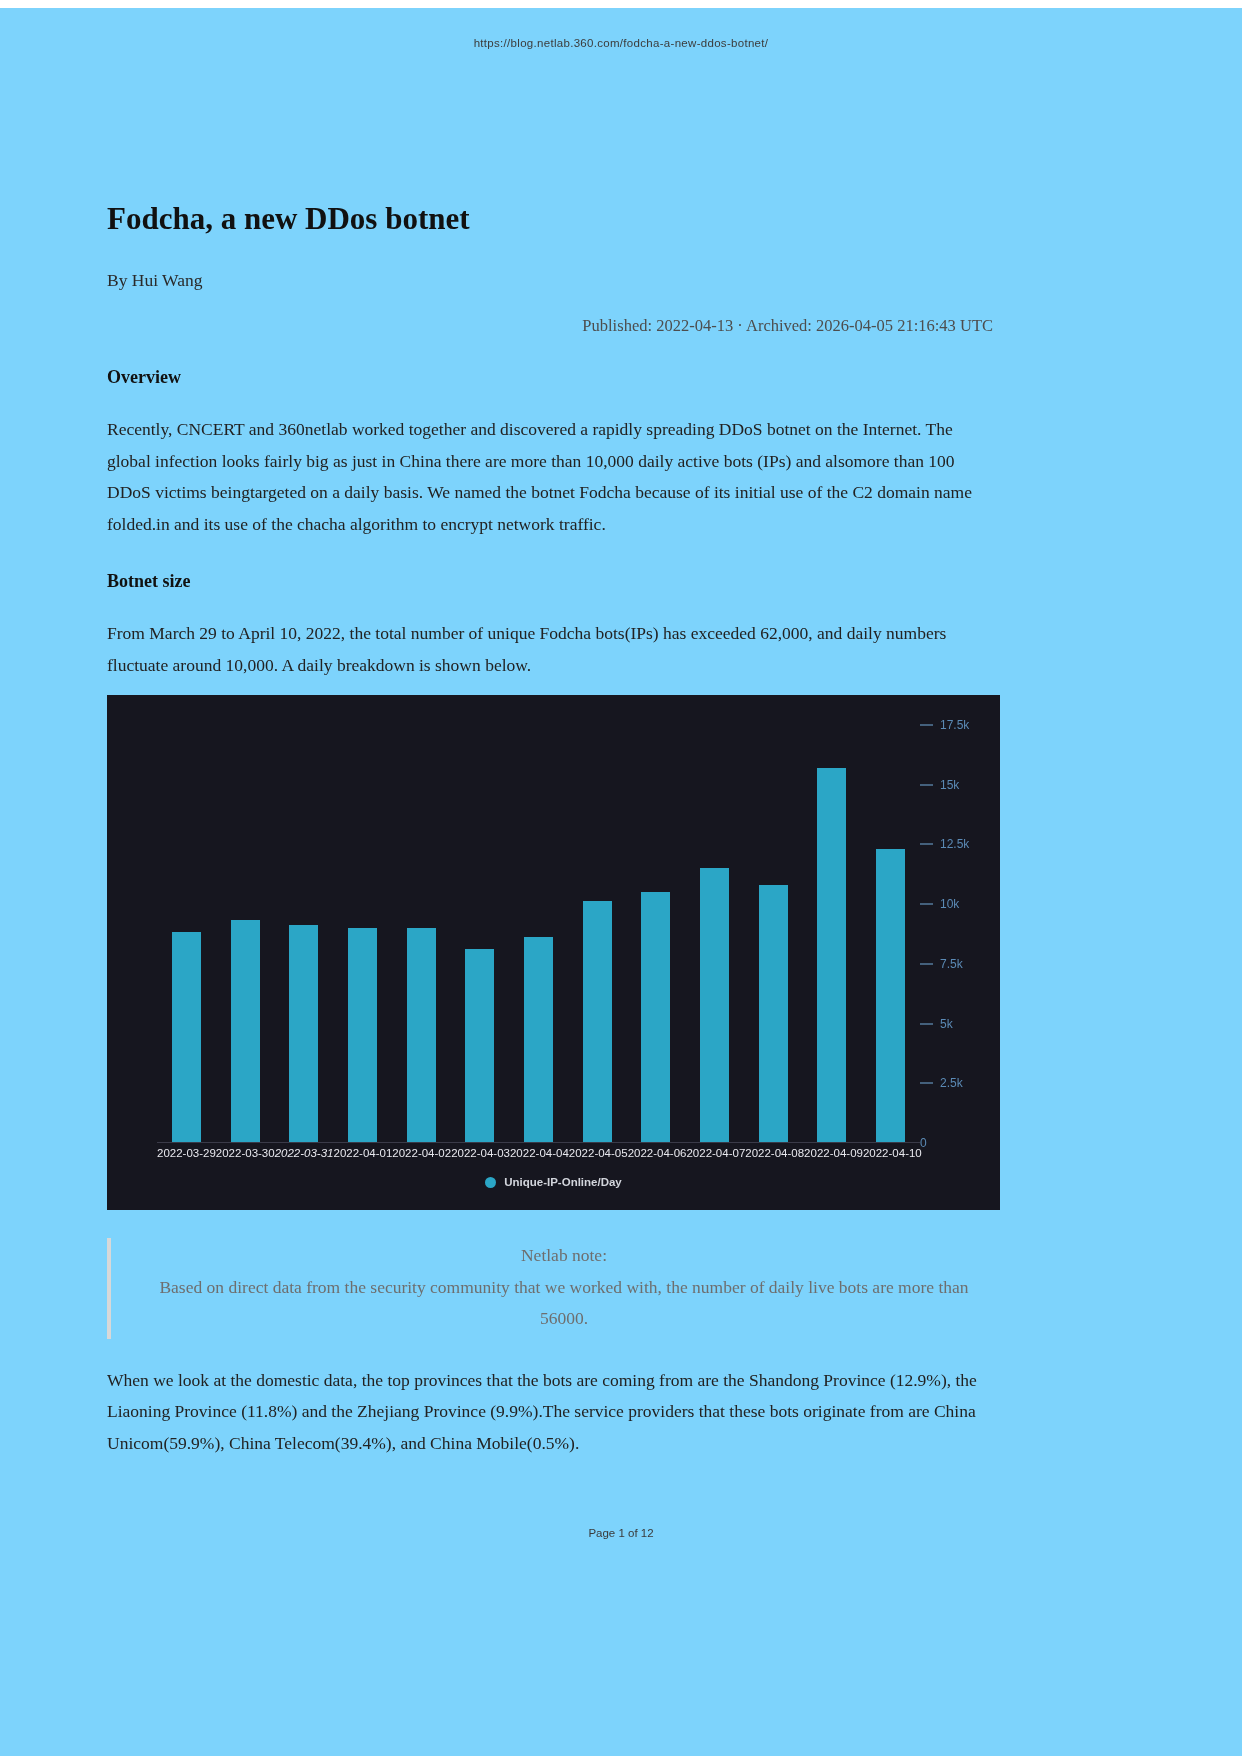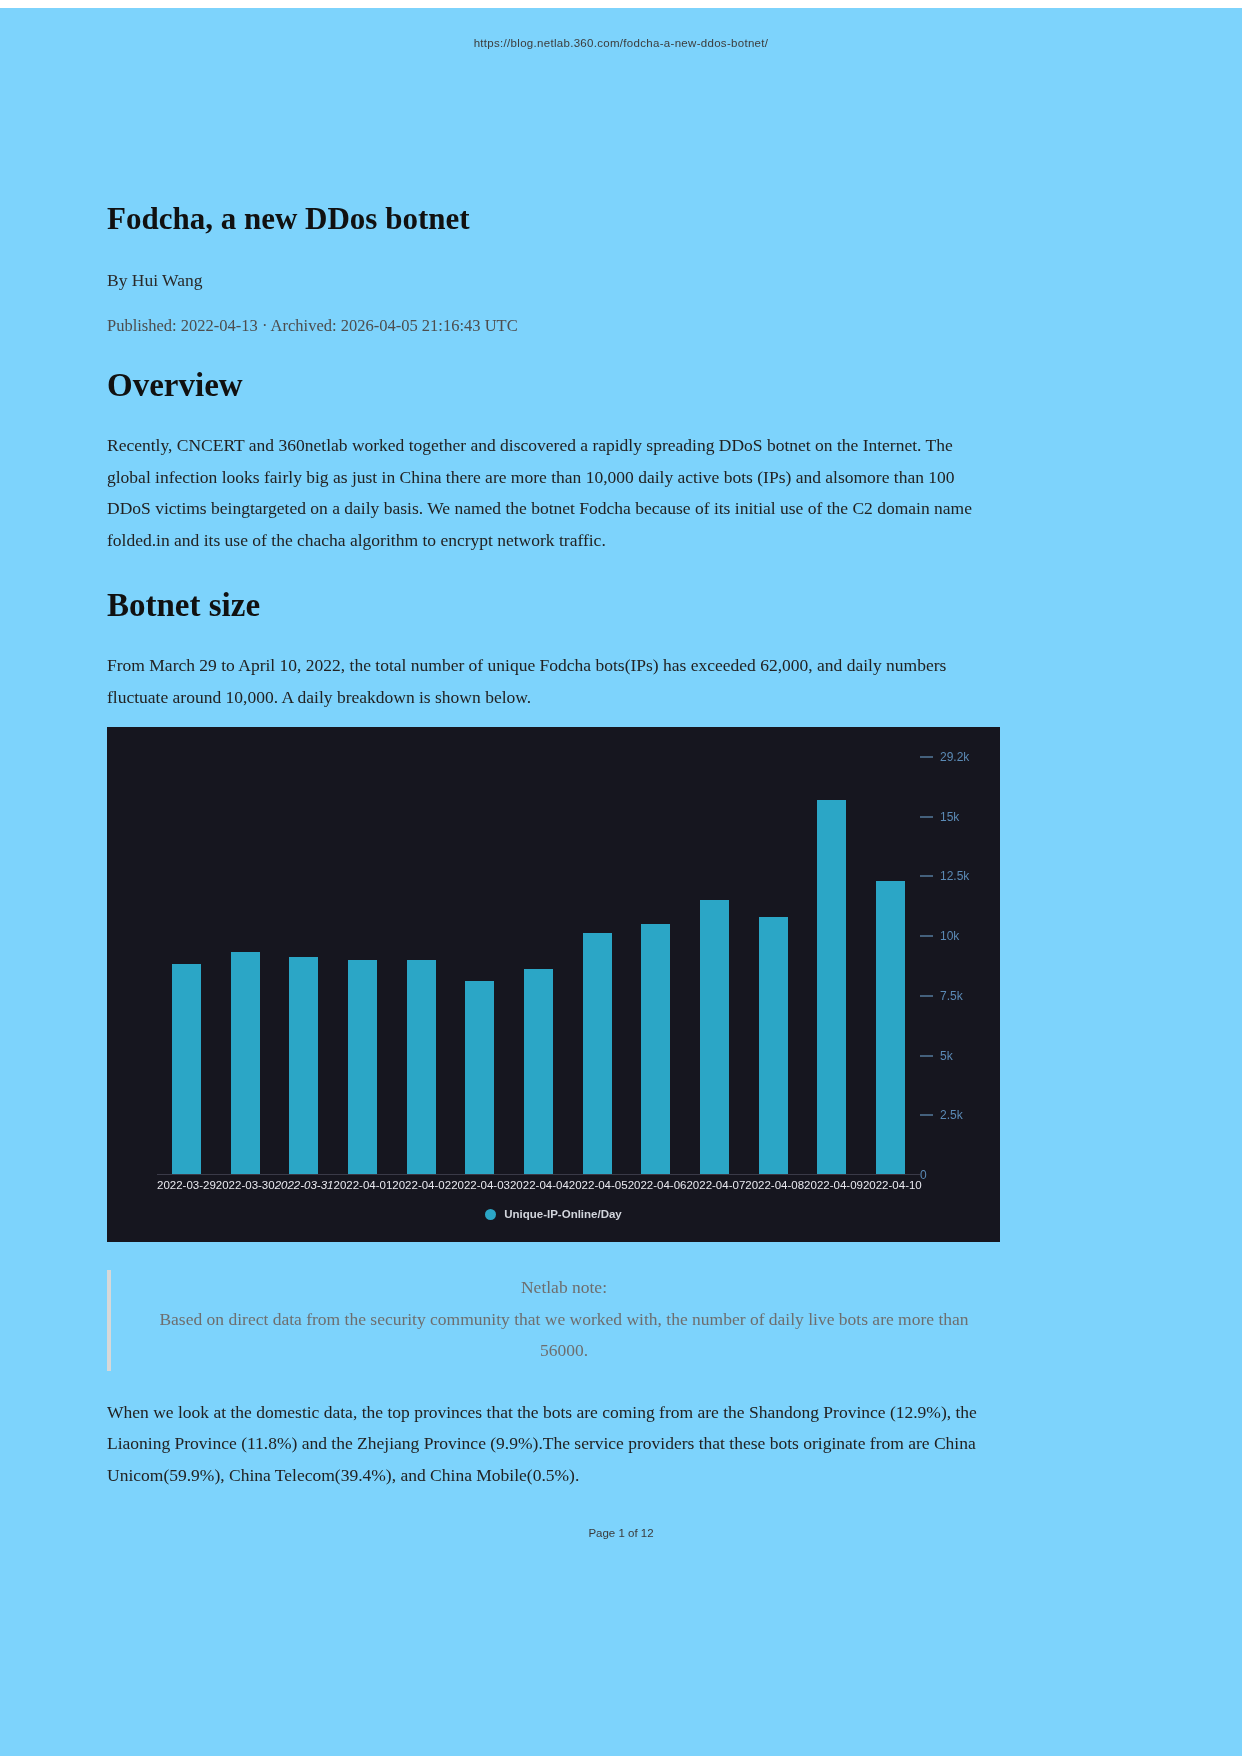--- a/index.html
+++ b/index.html
@@ -37,24 +37,25 @@
   }
   p.byline {
     margin: 33px 0 0 0;
     font-size: 17.5px;
     color: #2a2a2a;
   }
   p.meta {
     margin: 25px 0 0 0;
     font-size: 16.5px;
     color: #4d4d4d;
+    text-align: right;
   }
   h2.section {
     margin: 31px 0 0 0;
-    font-size: 33px;
+    font-size: 18px;
     font-weight: bold;
     color: #111111;
   }
   p.body {
     margin: 26px 0 0 0;
     font-size: 17.5px;
     line-height: 31.5px;
     color: #222222;
   }
   
@@ -243,21 +244,21 @@
           <div class="ytick" style="bottom: 71.4286%; color: rgb(91, 138, 181);">
             <span class="tick-dash" style="background: rgb(68, 96, 124);"></span>
             <span>12.5k</span>
           </div>
           <div class="ytick" style="bottom: 85.7143%; color: rgb(91, 138, 181);">
             <span class="tick-dash" style="background: rgb(68, 96, 124);"></span>
             <span>15k</span>
           </div>
           <div class="ytick" style="bottom: 100%; color: rgb(91, 138, 181);">
             <span class="tick-dash" style="background: rgb(68, 96, 124);"></span>
-            <span>29.2k</span>
+            <span>17.5k</span>
           </div>
         </div>
       <div class="xlabels" id="xlabels">
           <div class="xlabel-cell">
             <span style="color: rgb(232, 232, 238);">2022-03-29</span>
           </div>
           <div class="xlabel-cell">
             <span style="color: rgb(232, 232, 238);">2022-03-30</span>
           </div>
           <div class="xlabel-cell">

